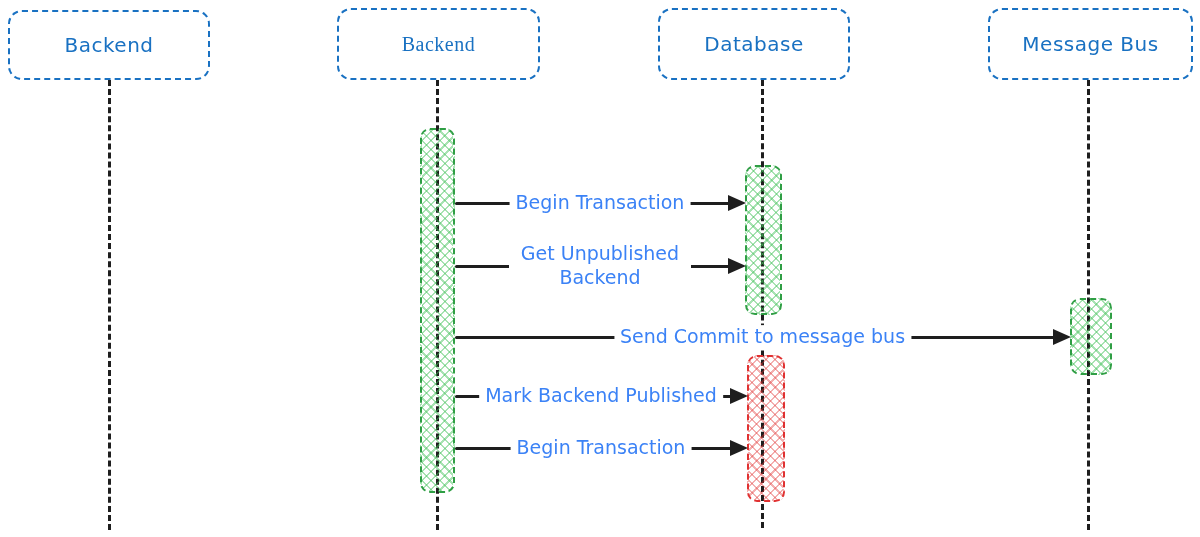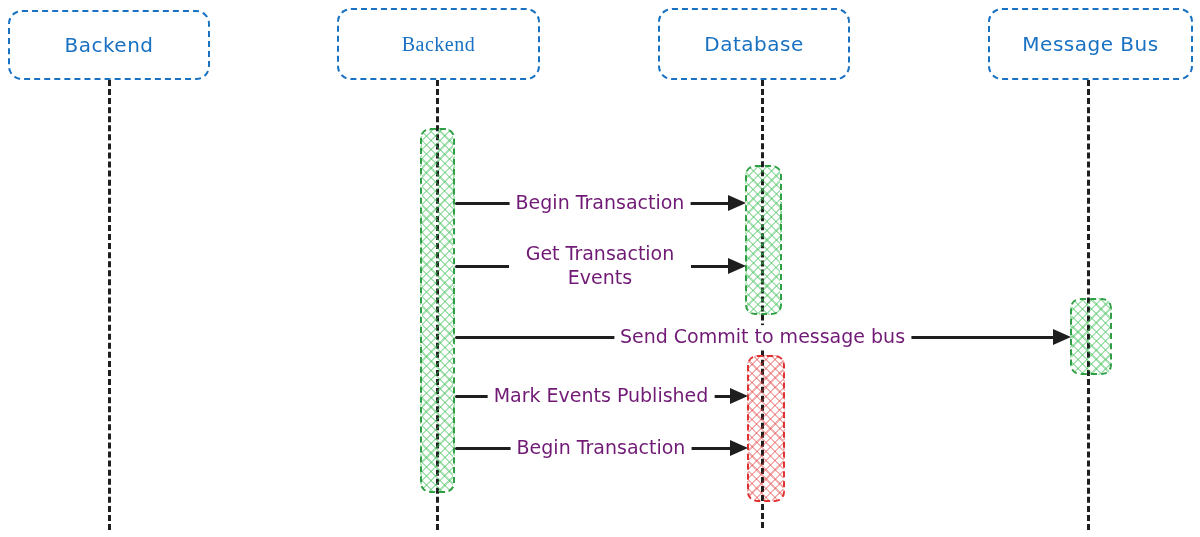--- a/index.html
+++ b/index.html
@@ -73,21 +73,21 @@
     width: 0; height: 0;
     border-top: 8.5px solid transparent;
     border-bottom: 8.5px solid transparent;
     border-left: 18px solid #1e1e1e;
   }
   .msg-label {
     position: absolute;
     left: 50%; top: 0;
     transform: translate(-50%, -50%);
     background: #ffffff;
-    color: #701a75;
+    color: #3b82f6;
     font-size: 19px;
     white-space: nowrap;
     padding: 0 6px;
     text-align: center;
     line-height: 1.25;
   }
   .msg-label.wrap {
     white-space: normal;
     width: 182px;
     padding: 0 2px;
@@ -110,33 +110,33 @@
 
   <div class="message" style="left:455px; top:203px; width:290px;">
     <div class="msg-line"></div>
     <div class="arrow-head"></div>
     <span class="msg-label">Begin Transaction</span>
   </div>
 
   <div class="message" style="left:455px; top:266px; width:290px;">
     <div class="msg-line"></div>
     <div class="arrow-head"></div>
-    <span class="msg-label wrap">Get Transaction Events</span>
+    <span class="msg-label wrap">Get Unpublished Backend</span>
   </div>
 
   <div class="message" style="left:455px; top:337px; width:615px;">
     <div class="msg-line"></div>
     <div class="arrow-head"></div>
     <span class="msg-label">Send Commit to message bus</span>
   </div>
 
   <div class="message" style="left:455px; top:396px; width:292px;">
     <div class="msg-line"></div>
     <div class="arrow-head"></div>
-    <span class="msg-label">Mark Events Published</span>
+    <span class="msg-label">Mark Backend Published</span>
   </div>
 
   <div class="message" style="left:455px; top:448px; width:292px;">
     <div class="msg-line"></div>
     <div class="arrow-head"></div>
     <span class="msg-label">Begin Transaction</span>
   </div>
 
   <div class="participant" style="left:8px; top:10px; width:202px; height:70px;">
     <span class="p-label">Backend</span>

